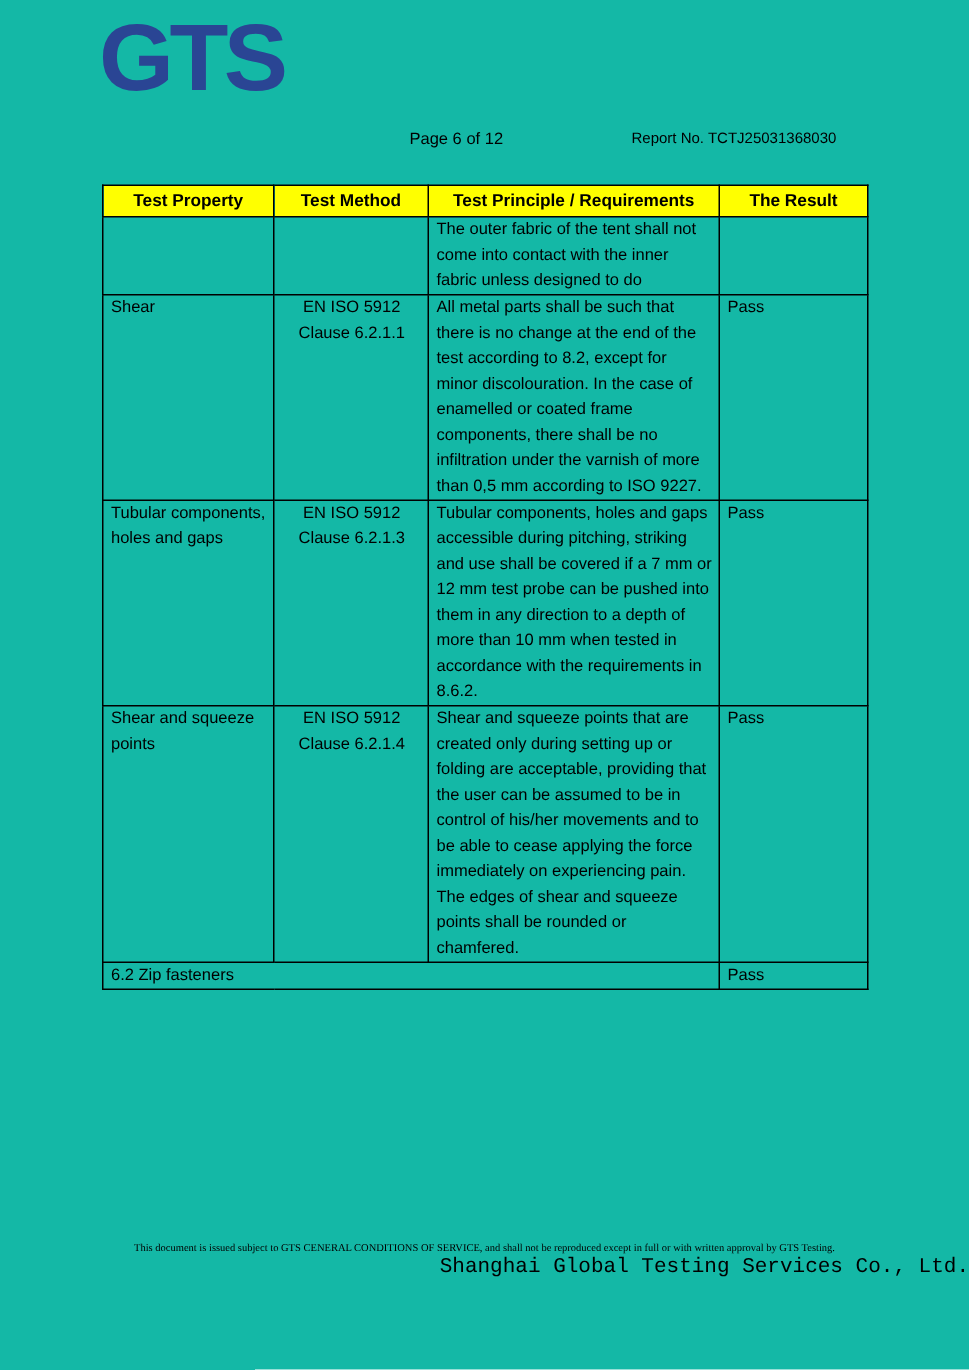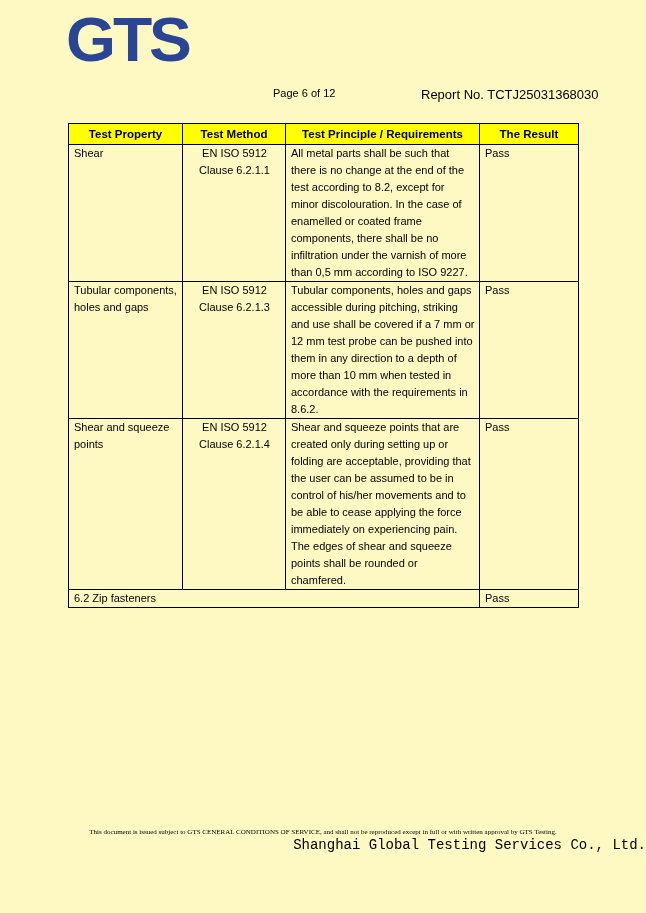--- a/index.html
+++ b/index.html
@@ -1,20 +1,20 @@
 <!DOCTYPE html>
 <html><head>
 <meta charset="utf-8">
 <style>
   html, body { margin: 0; padding: 0; background: #ffffff; }
   .page {
     position: relative;
     width: 646px;
     height: 913px;
-    background: #fef9c3;
+    background: #14b8a6;
     font-family: "Liberation Sans", sans-serif;
     color: #000;
     overflow: hidden;
   }
   .logo {
     position: absolute;
     left: 66px;
     top: 6px;
     font-size: 63px;
     font-weight: bold;
@@ -27,21 +27,21 @@
   .page-num {
     position: absolute;
     left: 273px;
     top: 87px;
     font-size: 11px;
   }
   .report-no {
     position: absolute;
     left: 421px;
     top: 87px;
-    font-size: 13px;
+    font-size: 10px;
   }
   table.report {
     position: absolute;
     left: 68px;
     top: 123px;
     width: 510px;
     border-collapse: collapse;
     table-layout: fixed;
   }
   table.report th, table.report td {
@@ -103,20 +103,26 @@
     <thead>
       <tr>
         <th class="col-header" style="background: rgb(255, 255, 0);">Test Property</th>
         <th class="col-header" style="background: rgb(255, 255, 0);">Test Method</th>
         <th class="col-header" style="background: rgb(255, 255, 0);">Test Principle / Requirements</th>
         <th class="col-header" style="background: rgb(255, 255, 0);">The Result</th>
       </tr>
     </thead>
     <tbody>
         <tr>
+          <td class="property-cell"></td>
+          <td class="method-cell"></td>
+          <td class="principle-cell">The outer fabric of the tent shall not come into contact with the inner fabric unless designed to do</td>
+          <td class="result-cell"></td>
+        </tr>
+        <tr>
           <td class="property-cell">Shear</td>
           <td class="method-cell">
             <div>EN ISO 5912</div>
             <div>Clause 6.2.1.1</div>
           </td>
           <td class="principle-cell">All metal parts shall be such that there is no change at the end of the test according to 8.2, except for minor discolouration. In the case of enamelled or coated frame components, there shall be no infiltration under the varnish of more than 0,5 mm according to ISO 9227.</td>
           <td class="result-cell">Pass</td>
         </tr>
         <tr>
           <td class="property-cell">Tubular components, holes and gaps</td>

